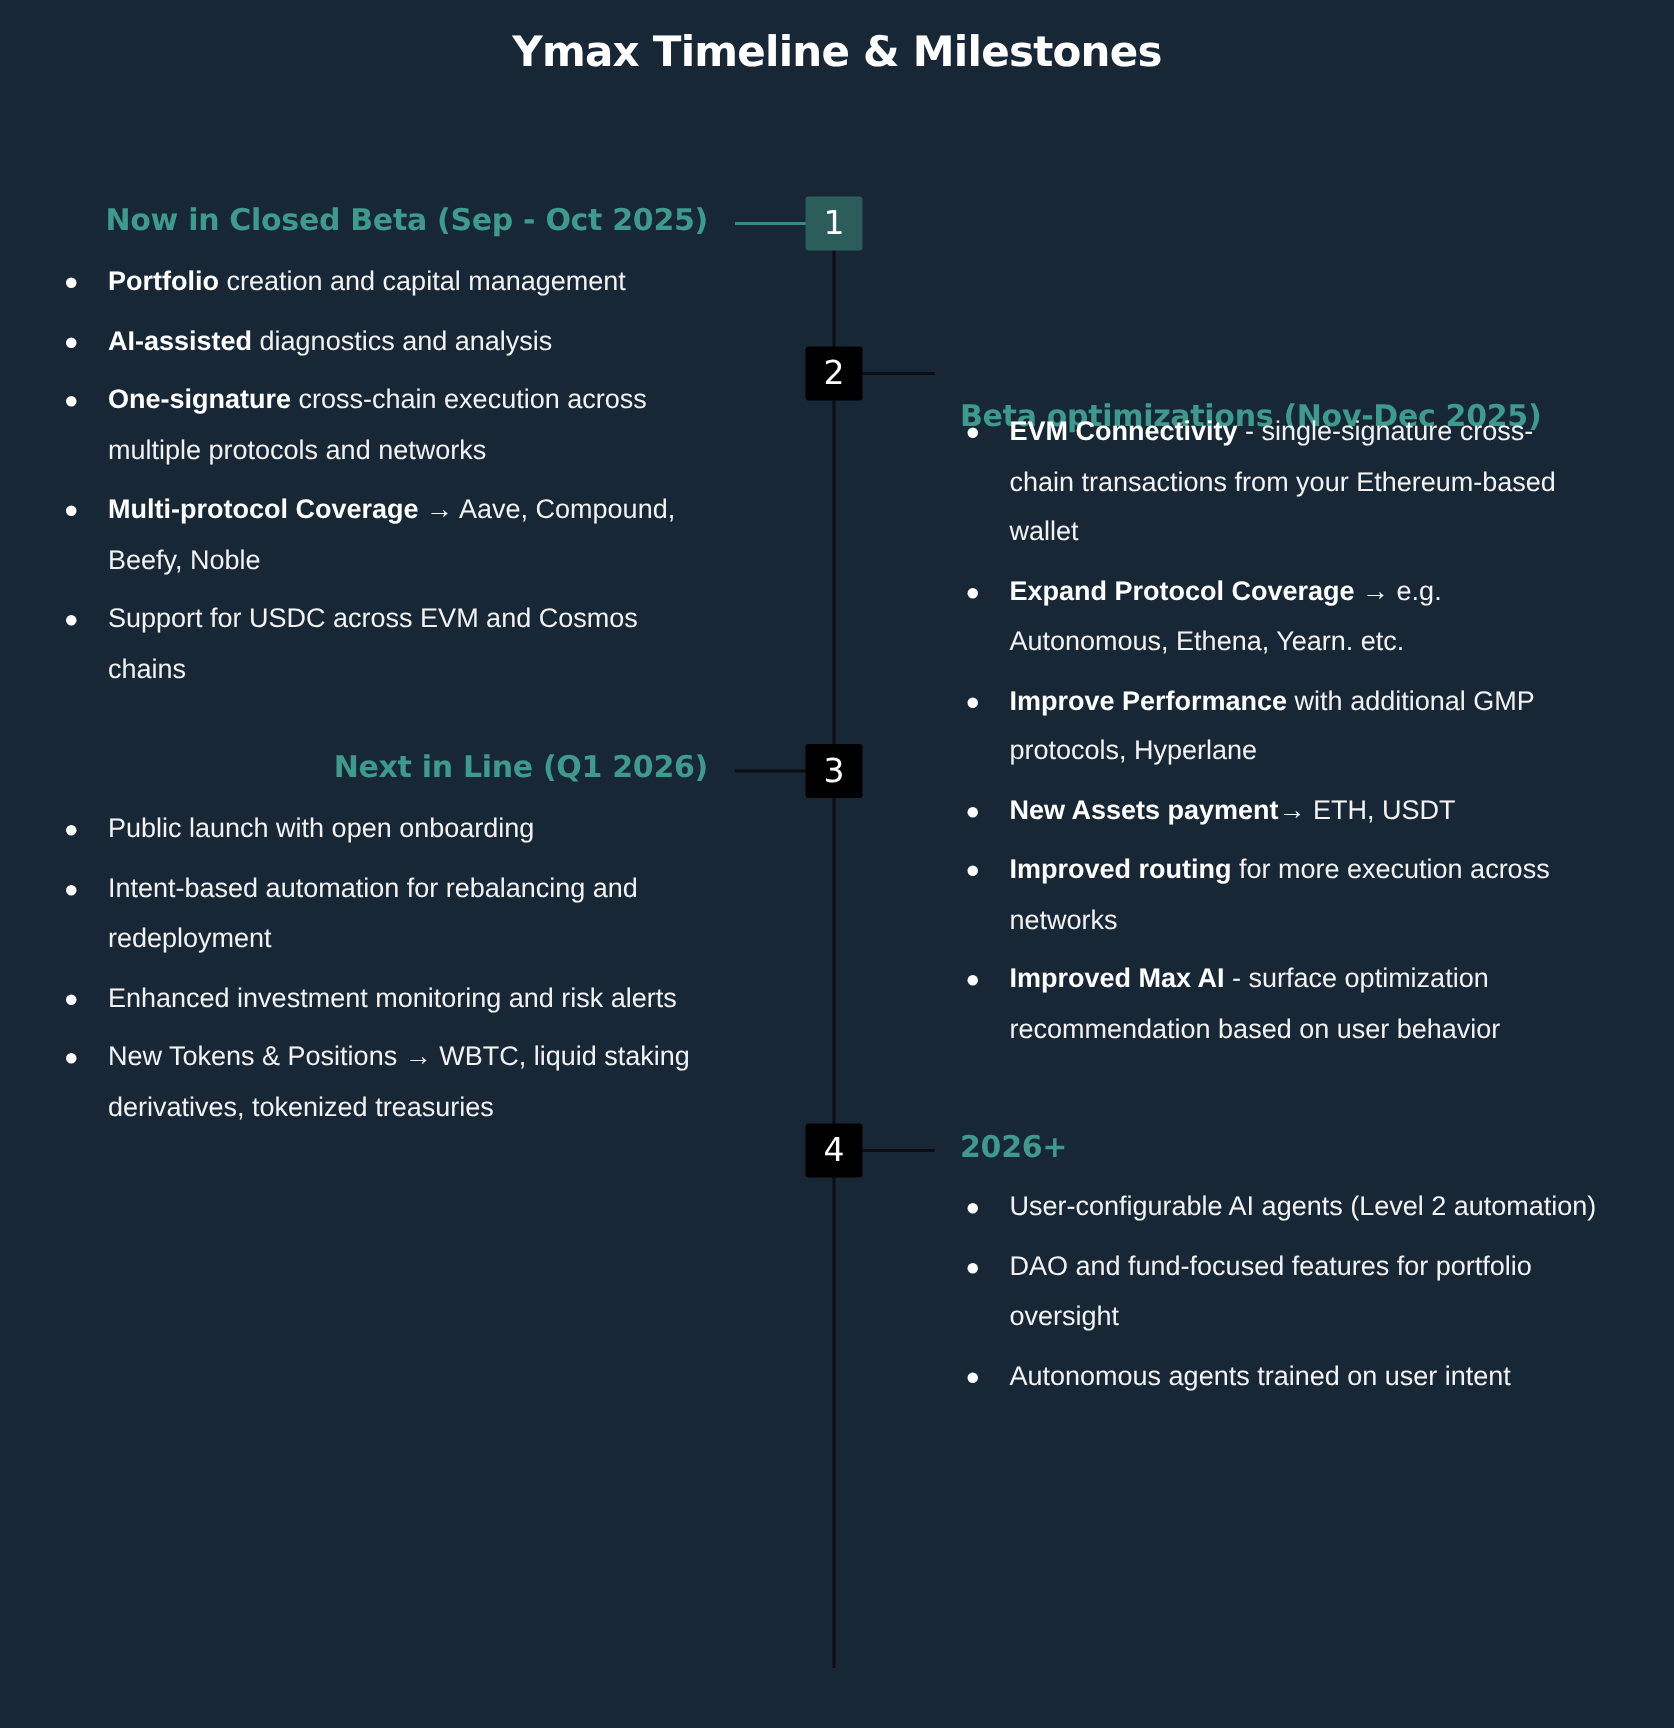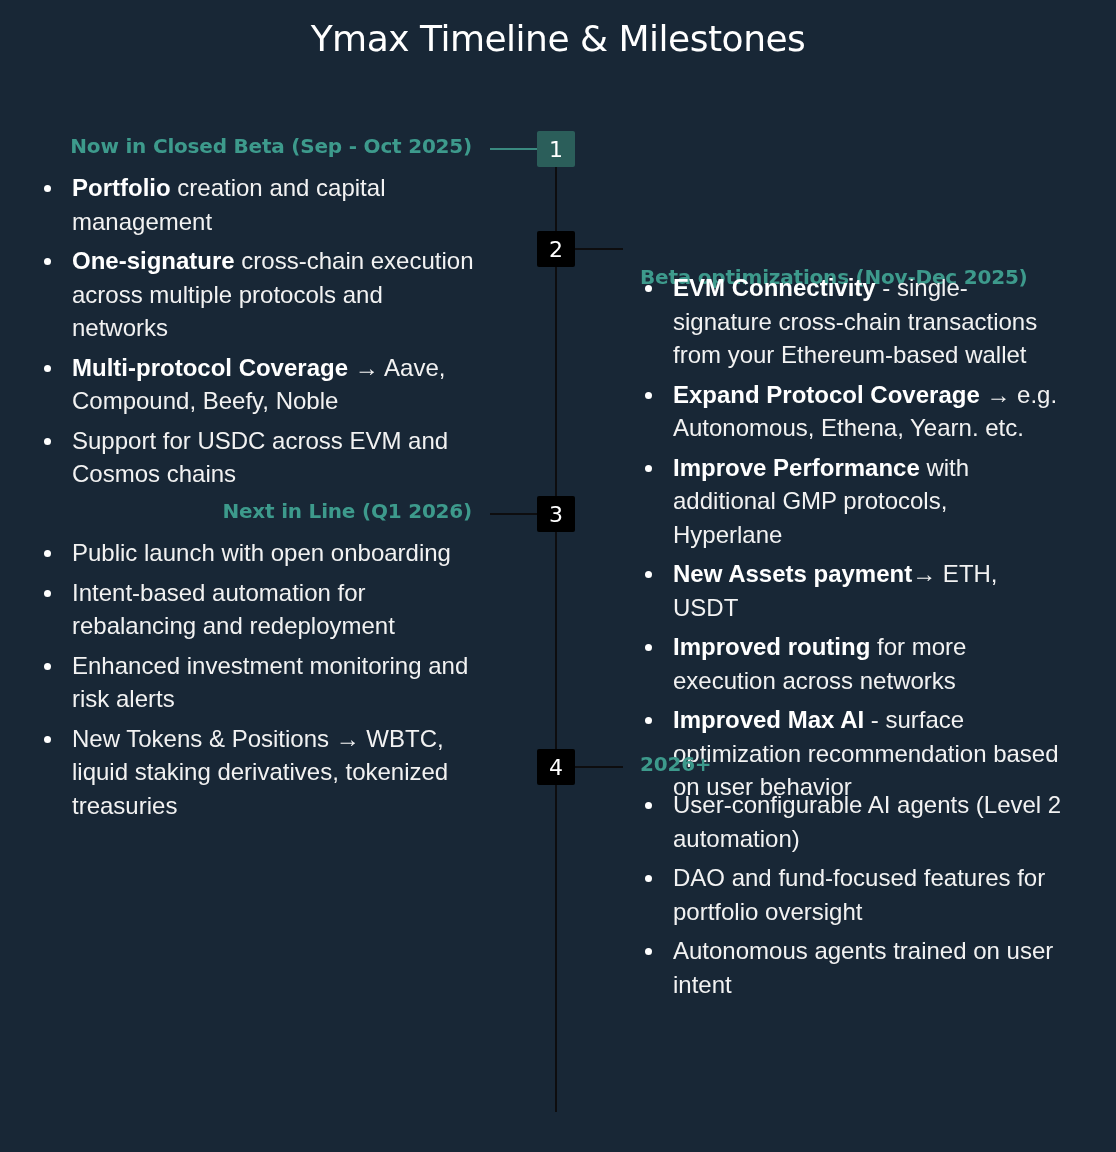--- a/index.html
+++ b/index.html
@@ -2,58 +2,59 @@
 <html><head>
 <meta charset="utf-8">
 <style>
   html, body { margin:0; padding:0; }
   body {
     width:1116px; height:1152px; background:#182736; position:relative; overflow:hidden;
     font-family:"Liberation Sans", sans-serif; color:#ffffff;
   }
   .title {
     position:absolute; top:18px; left:0; width:1116px; text-align:center;
-    font-family:"DejaVu Sans", sans-serif; font-size:36px; font-weight:400; letter-spacing:-0.5px;
+    font-family:"DejaVu Sans", sans-serif; font-size:28px; font-weight:700; letter-spacing:-0.5px;
     color:#ffffff;
   }
   .spine { position:absolute; left:555px; top:166px; width:2px; height:946px; background:#0d0d0f; }
   .badge {
     position:absolute; width:38px; height:36px; border-radius:2px;
     display:flex; align-items:center; justify-content:center;
     font-family:"DejaVu Sans", sans-serif; font-size:22px; color:#ffffff; background:#000000;
   }
   .badge.active { background:#2b5e5a; }
   .connector { position:absolute; height:2px; background:#0d0d0f; }
   .connector.active { background:#3a8a80; }
   .phase-title {
     position:absolute; font-family:"DejaVu Sans", sans-serif; font-size:20px; color:#3d9a8c;
     white-space:nowrap; letter-spacing:-0.2px;font-weight:bold;
   }
   ul.items { position:absolute; margin:0; padding:0; list-style:none; }
   ul.items li {
-    position:relative; padding-left:30px; font-size:24px; line-height:33.5px; color:#f2f2f2;
+    position:relative; padding-left:30px; font-size:18px; line-height:33.5px; color:#f2f2f2;
     margin-bottom:6px;
   }
   ul.items li::before {
     content:""; position:absolute; left:2px; top:14px; width:7px; height:7px; border-radius:50%; background:#ffffff;
   }
   ul.items li b { font-weight:bold; color:#ffffff; }
 </style>
 </head>
 <body>
 
 <div class="title">Ymax Timeline &amp; Milestones</div>
 
 <div class="spine"></div>
 
 <div class="connector active" style="left:490px; top:148px; width:48px;"></div>
 <div class="badge active" style="left:537px; top:131px;">1</div>
 <div class="phase-title" style="right:644px; top:134px;">Now in Closed Beta (Sep - Oct 2025)</div>
 <ul class="items" style="left:42px; top:171px; width:440px;">
   <li><b>Portfolio</b><span> creation and capital management</span></li>
+  <li><b>AI-assisted</b><span> diagnostics and analysis</span></li>
   <li><b>One-signature</b><span> cross-chain execution across multiple protocols and networks</span></li>
   <li><b>Multi-protocol Coverage</b><span> → Aave, Compound, Beefy, Noble</span></li>
   <li><span>Support for USDC across EVM and Cosmos chains</span></li>
 </ul>
 
 <div class="connector" style="left:575px; top:248px; width:48px;"></div>
 <div class="badge" style="left:537px; top:231px;">2</div>
 <div class="phase-title" style="left:640px; top:235px;margin-top:30px;">Beta optimizations (Nov-Dec 2025)</div>
 <ul class="items" style="left:643px; top:271px; width:420px;">
   <li><b>EVM Connectivity</b><span> - single-signature cross-chain transactions from your Ethereum-based wallet</span></li>

